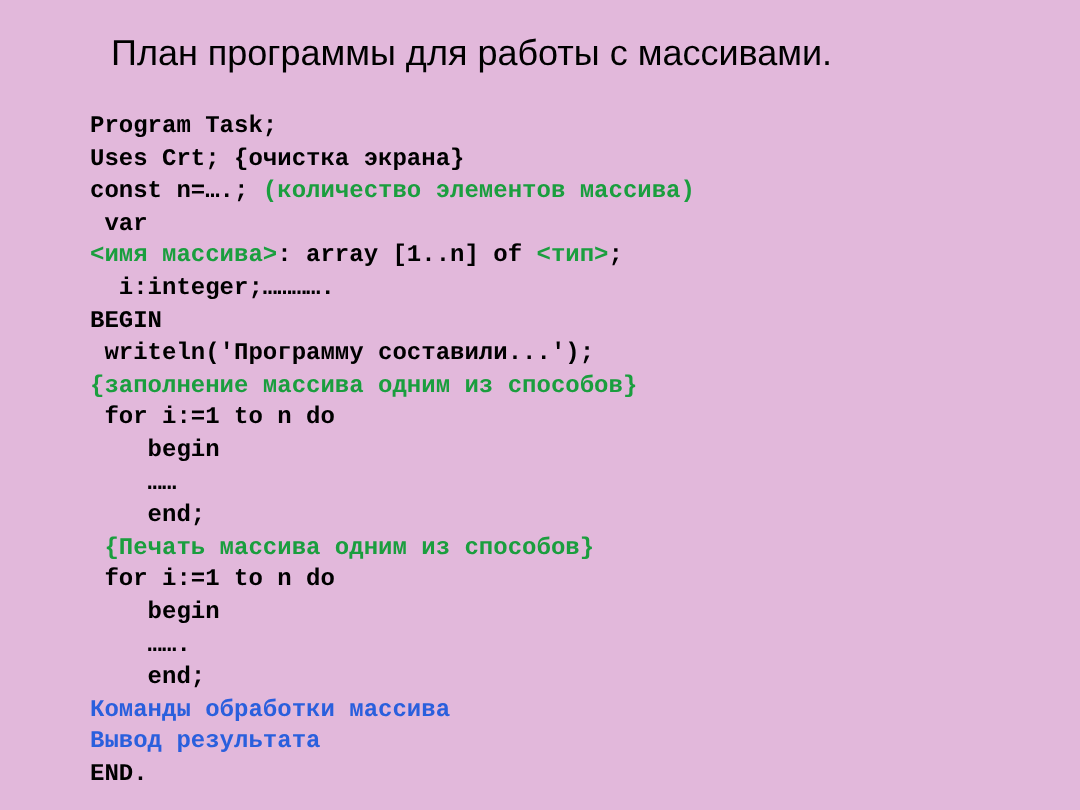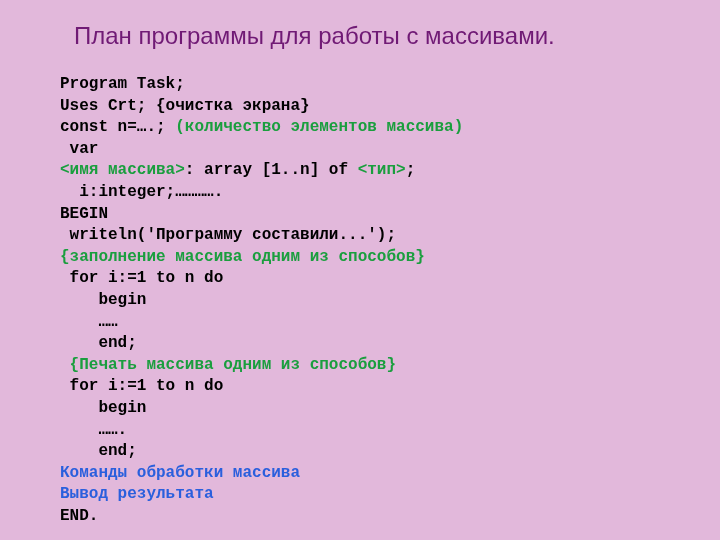--- a/index.html
+++ b/index.html
@@ -6,21 +6,21 @@
     body {
       width: 720px;
       height: 540px;
       background: #e2b8db;
       font-family: Arial, sans-serif;
       padding: 22px 60px 20px 60px;
       overflow: hidden;
     }
     .title {
       font-size: 24px;
-      color: #701a75;
+      color: #000000;
       margin-bottom: 16px;
       margin-left: 14px;
       font-weight: normal;
     }
     .code {
       font-family: "Courier New", Courier, monospace;
       font-size: 16px;
       line-height: 1.35;
       color: #000;
       font-weight: bold;

